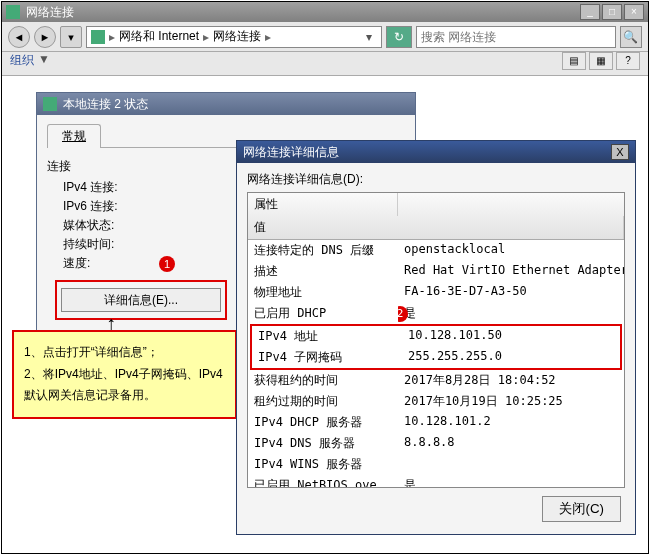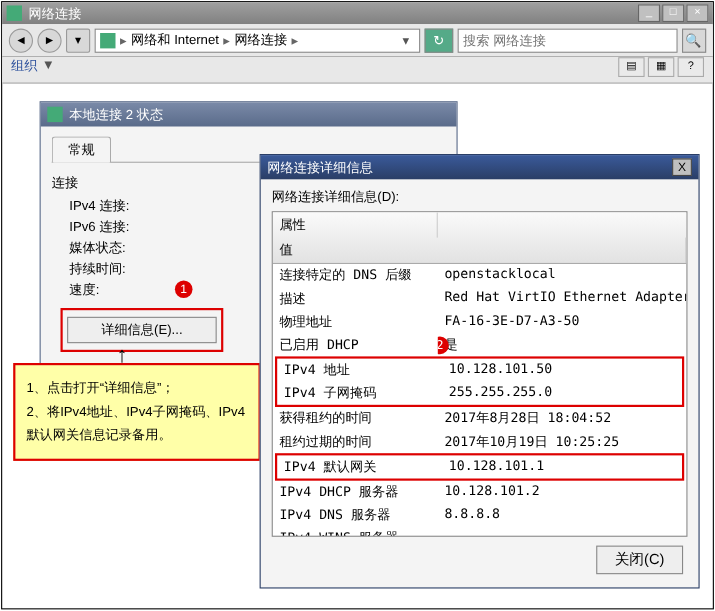--- a/index.html
+++ b/index.html
@@ -31,27 +31,27 @@
 .orgbar .sp { flex:1; }
 .orgbar .vbtn { width:24px; height:18px; border:1px solid #aaa; background:#eaeaea; margin-left:3px; text-align:center; line-height:16px; font-size:10px; }
 
 
 .status-dlg { position:absolute; left:36px; top:92px; width:380px; border:1px solid #5a6b8a; background:#f4f4f4; }
 .status-title { background: linear-gradient(#7a8aa8,#5a6b8a); color:#fff; height:22px; display:flex; align-items:center; padding:0 6px; }
 .status-title .ico { width:14px; height:14px; background:#4a7; margin-right:6px; }
 .status-title .t { flex:1; }
 .status-body { padding:8px 10px 10px; }
 .tabstrip { border-bottom:1px solid #aaa; display:flex; }
-.tab { border:1px solid #aaa; border-bottom:none; background:#f4f4f4; padding:3px 14px; border-radius:3px 3px 0 0; position:relative; top:1px; }
+.tab { border:1px solid #aaa; border-bottom:none; background:#f4f4f4; padding:3px 14px; border-radius:3px 3px 0 0; position:relative; top:1px;text-decoration:underline; }
 .section { margin-top:10px; }
 .section-h { font-size:12px; margin-bottom:4px; }
-.row { display:flex; margin:2px 0 2px 16px; }
+.row { display:flex; margin:2px 0 2px 16px;align-items:center; }
 .row .lab { width: 90px; }
 .badge { display:inline-block; width:16px; height:16px; background:#d00; color:#fff; border-radius:50%; text-align:center; line-height:16px; font-size:11px; margin-left:6px; }
-.details-btn-wrap { border:2px solid #d00; padding:6px 4px; margin:8px 0 8px 8px; width:148px; }
+.details-btn-wrap { border:2px solid #d00; padding:6px 4px; margin:8px 0 8px 8px; width:172px; }
 .details-btn { width:100%; height:24px; border:1px solid #888; background:#eee; font-size:12px; }
 .arrow-up { position:absolute; left:106px; top:312px; font-size:20px; color:#000; }
 
 .tooltip { position:absolute; left:12px; top:330px; width:225px; background:#ffffa8; border:2px solid #d00; padding:10px 10px; line-height:1.8; }
 
 .btnrow { display:flex; gap:10px; justify-content:center; margin-top:60px; }
 .dlgbtn { display:flex; align-items:center; gap:4px; border:1px solid #888; background:#eee; padding:3px 12px; }
 .dlgbtn .ico { width:14px; height:14px; display:inline-block; }
 .ico-prop { background:radial-gradient(circle,#f55 40%,#a00 42%); border-radius:50%; }
 .ico-dis { background:radial-gradient(circle,#59f 40%,#236 42%); border-radius:50%; }
@@ -212,26 +212,20 @@
             </div>
           </div>
           <div class="lv-row">
             <div class="c1">获得租约的时间</div>
             <div class="c2">2017年8月28日 18:04:52</div>
           </div>
           <div class="lv-row">
             <div class="c1">租约过期的时间</div>
             <div class="c2">2017年10月19日 10:25:25</div>
           </div>
-          <div class="hl-group">
-            <div class="lv-row">
-              <div class="c1">IPv4 默认网关</div>
-              <div class="c2">10.128.101.1</div>
-            </div>
-          </div>
           <div class="lv-row">
             <div class="c1">IPv4 DHCP 服务器</div>
             <div class="c2">10.128.101.2</div>
           </div>
           <div class="lv-row">
             <div class="c1">IPv4 DNS 服务器</div>
             <div class="c2">8.8.8.8</div>
           </div>
           <div class="lv-row">
             <div class="c1">IPv4 WINS 服务器</div>

